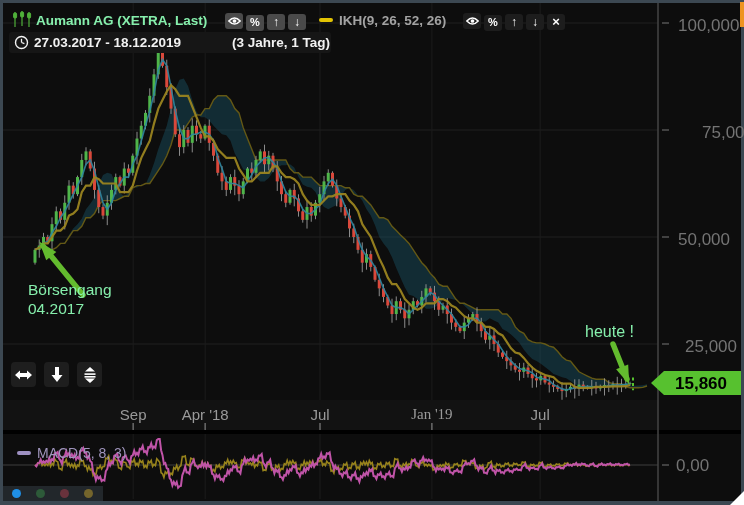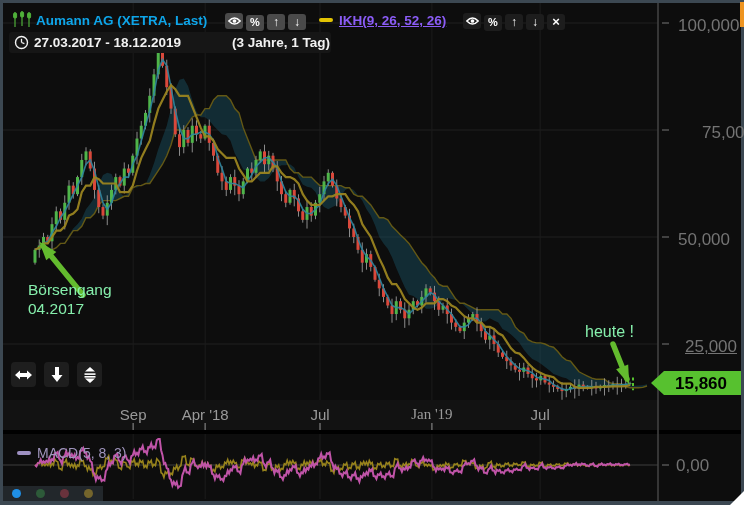--- a/index.html
+++ b/index.html
@@ -5,22 +5,22 @@
   html,body{margin:0;padding:0;background:#888;}
   *{box-sizing:border-box;}
   #win{
     position:relative;width:744px;height:505px;background:#3c4852;
     font-family:"Liberation Sans","DejaVu Sans",sans-serif;overflow:hidden;
   }
   #content{position:absolute;left:3px;top:3px;width:738px;height:498px;background:#0d0d0d;}
   #chart-svg{position:absolute;left:0;top:0;}
   .abs{position:absolute;white-space:nowrap;}
   
-  .title{color:#0ea5e9;font-size:13.5px;font-weight:bold;}
-  .ind-title{color:#8b5cf6;font-size:13.5px;font-weight:bold;text-decoration:underline;}
+  .title{color:#86efac;font-size:13.5px;font-weight:bold;}
+  .ind-title{color:#a3a3a3;font-size:13.5px;font-weight:bold;}
   .hdr-btn{
     display:inline-flex;align-items:center;justify-content:center;
     width:18px;height:16px;border-radius:3px;margin-right:3px;
     color:#fff;font-size:11px;font-weight:bold;cursor:pointer;line-height:1;
   }
   .grp1 .hdr-btn{background:#4a4a4a;}
   .grp2 .hdr-btn{background:#1d1d1d;}
   .dash-swatch{display:inline-block;width:14px;height:4px;border-radius:2px;vertical-align:middle;}
   .date-row{color:#f2f2f2;font-size:13.5px;font-weight:bold;}
   .chip{background:#161616;border-radius:3px;}
@@ -449,21 +449,21 @@
         <rect x="1.5" y="6.3" width="11" height="1.6" fill="#fff"></rect>
         <rect x="1.5" y="9" width="11" height="1.6" fill="#fff"></rect>
         <path d="M7 16 L12 11.5 H2 Z" fill="#fff"></path>
       </svg>
     </div>
 
     <div id="labels-layer">
         <div class="abs price-label" style="left: 675px; top: 13px;">100,000</div>
         <div class="abs price-label" style="left: 675px; top: 120px; margin-left: 24px;">75,000</div>
         <div class="abs price-label" style="left: 675px; top: 227px;">50,000</div>
-        <div class="abs price-label" style="left: 682px; top: 334px; text-decoration: underline;">25,000</div>
+        <div class="abs price-label" style="left: 682px; top: 334px;">25,000</div>
         <div class="abs x-label" style="left: 130.175px; top: 403px;">Sep</div>
         <div class="abs x-label" style="left: 202.17px; top: 403px;">Apr '18</div>
         <div class="abs x-label" style="left: 317.005px; top: 403px;">Jul</div>
         <div class="abs x-label" style="left: 428.865px; top: 403px; font-family: Liberation Serif, serif;">Jan '19</div>
         <div class="abs x-label" style="left: 537.155px; top: 403px;">Jul</div>
       </div>
 
     <span class="abs dash-swatch" style="left:14px;top:448px;background:#9e90c2;"></span>
     <span class="abs macd-label" style="left:34px;top:442px;">MACD(5, 8, 3)</span>
     <span class="abs price-label" style="left:673px;top:453px;">0,00</span>

